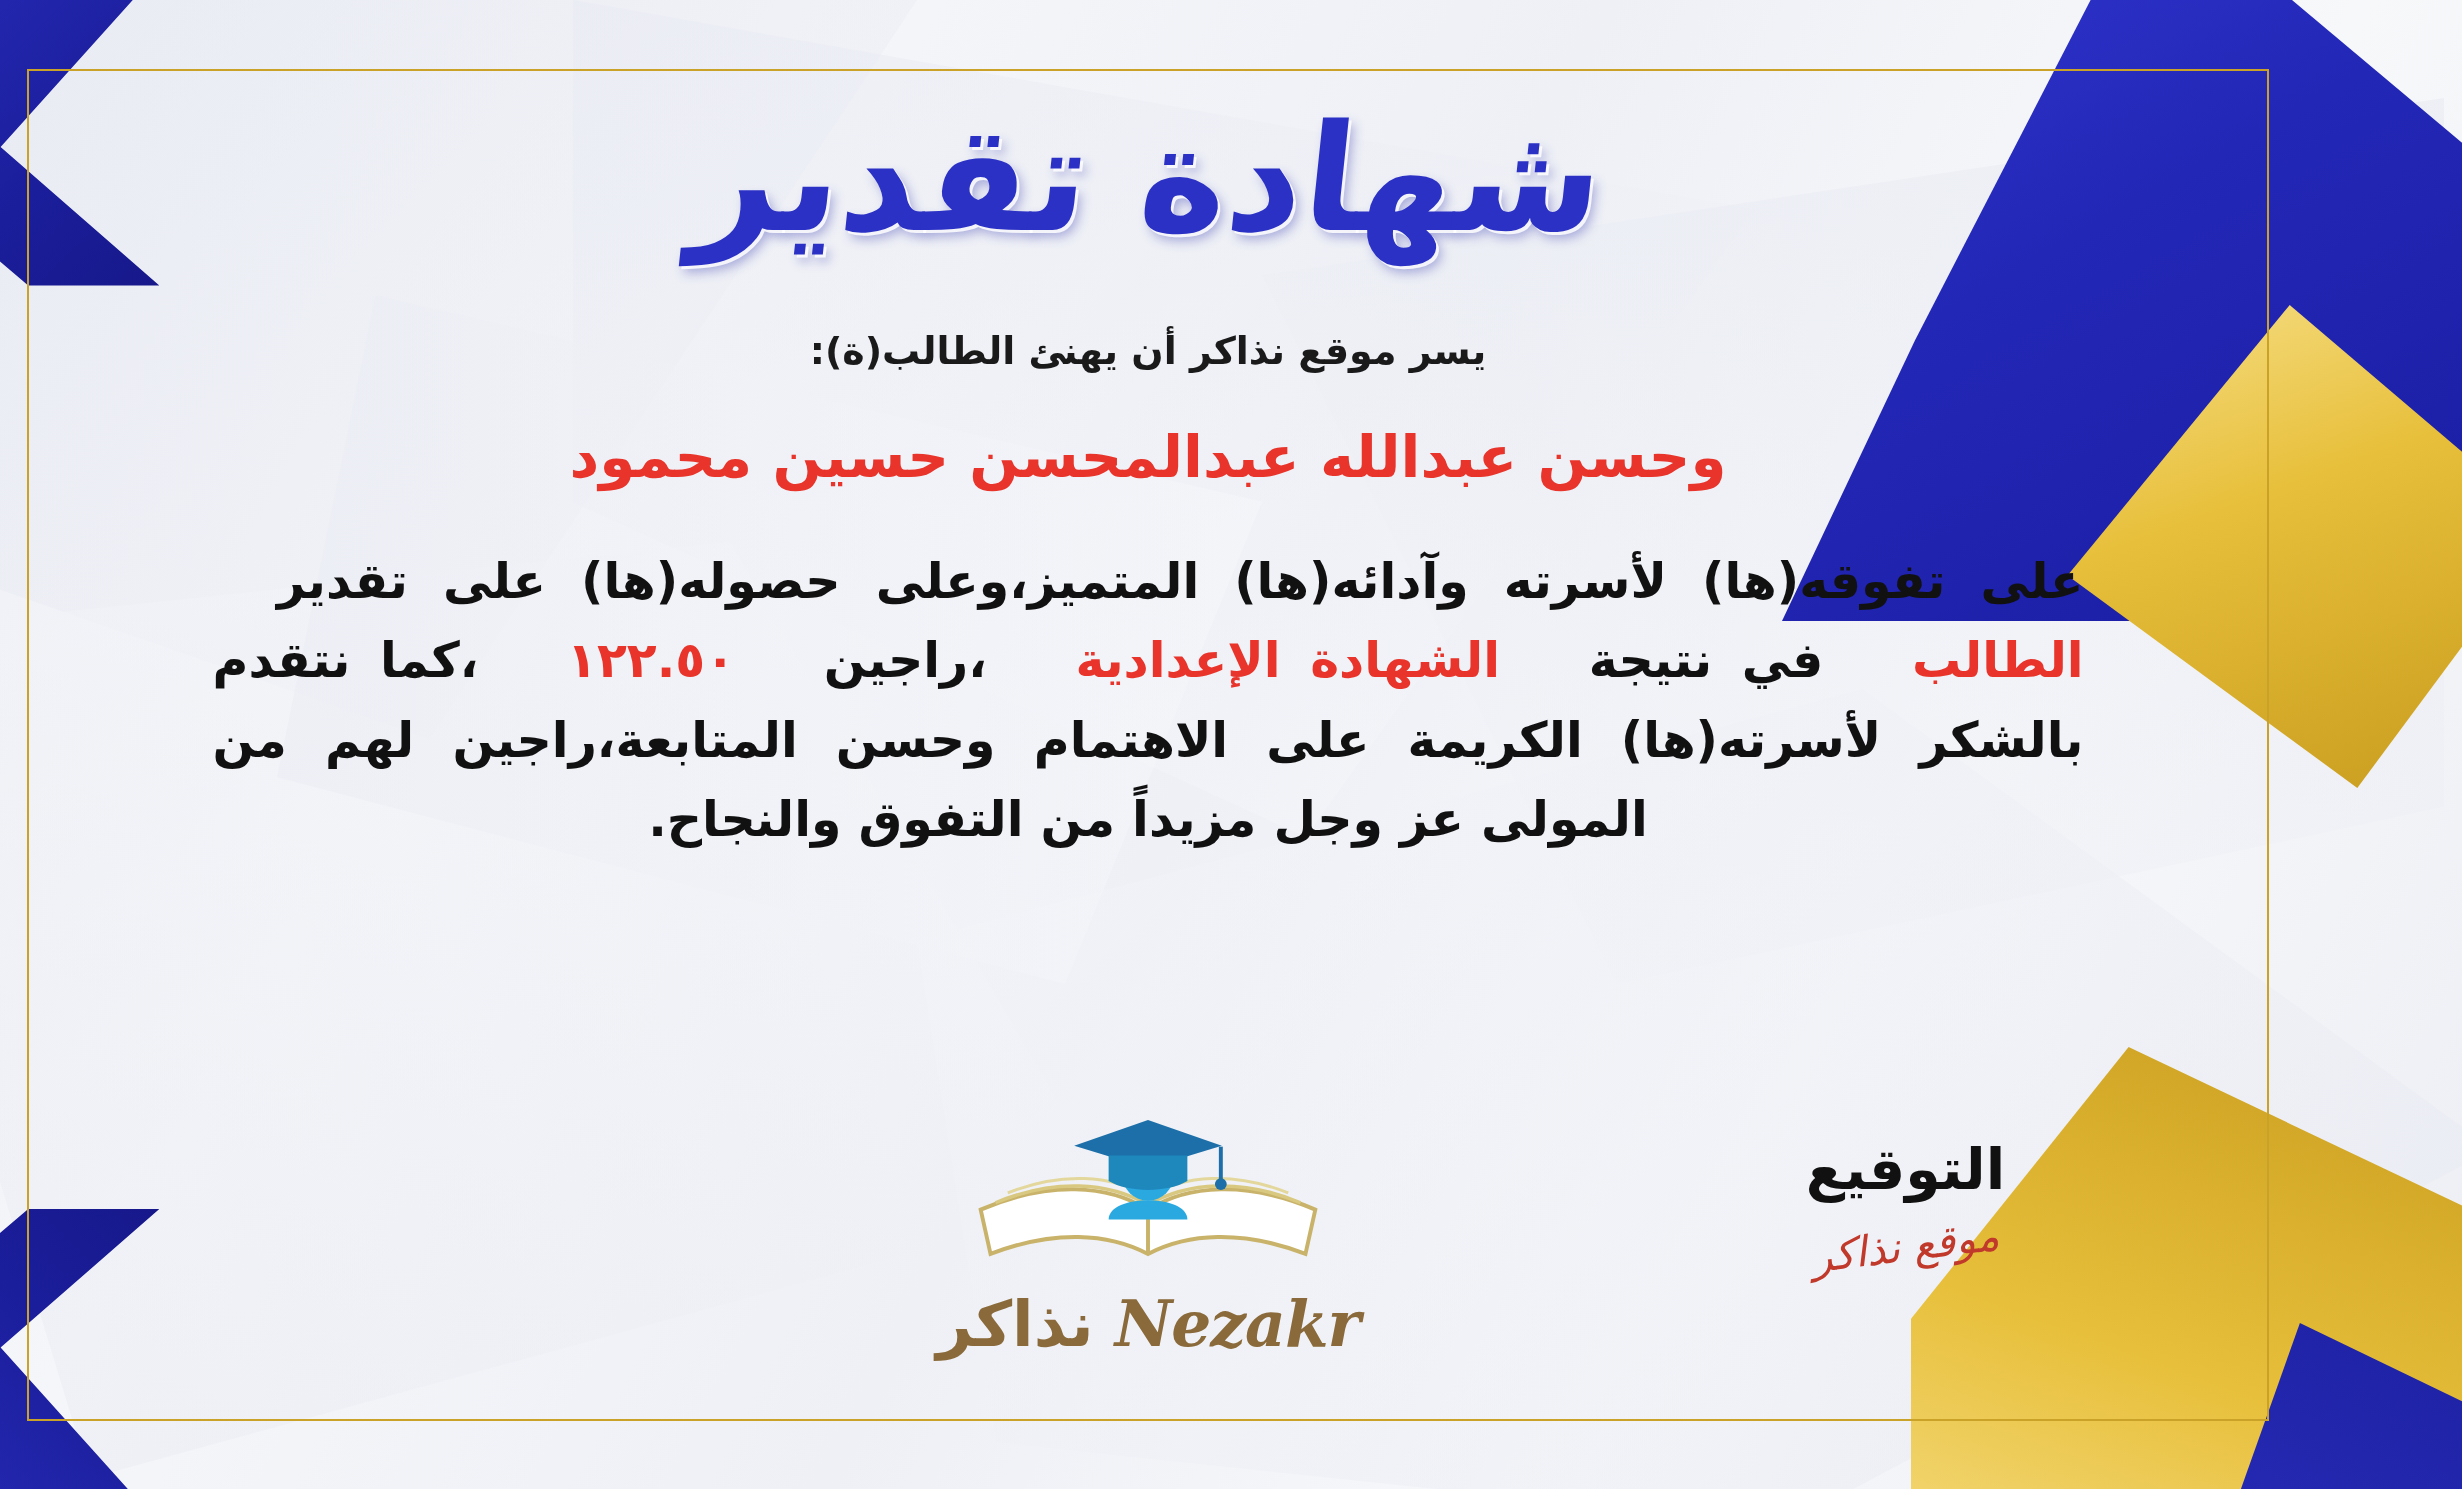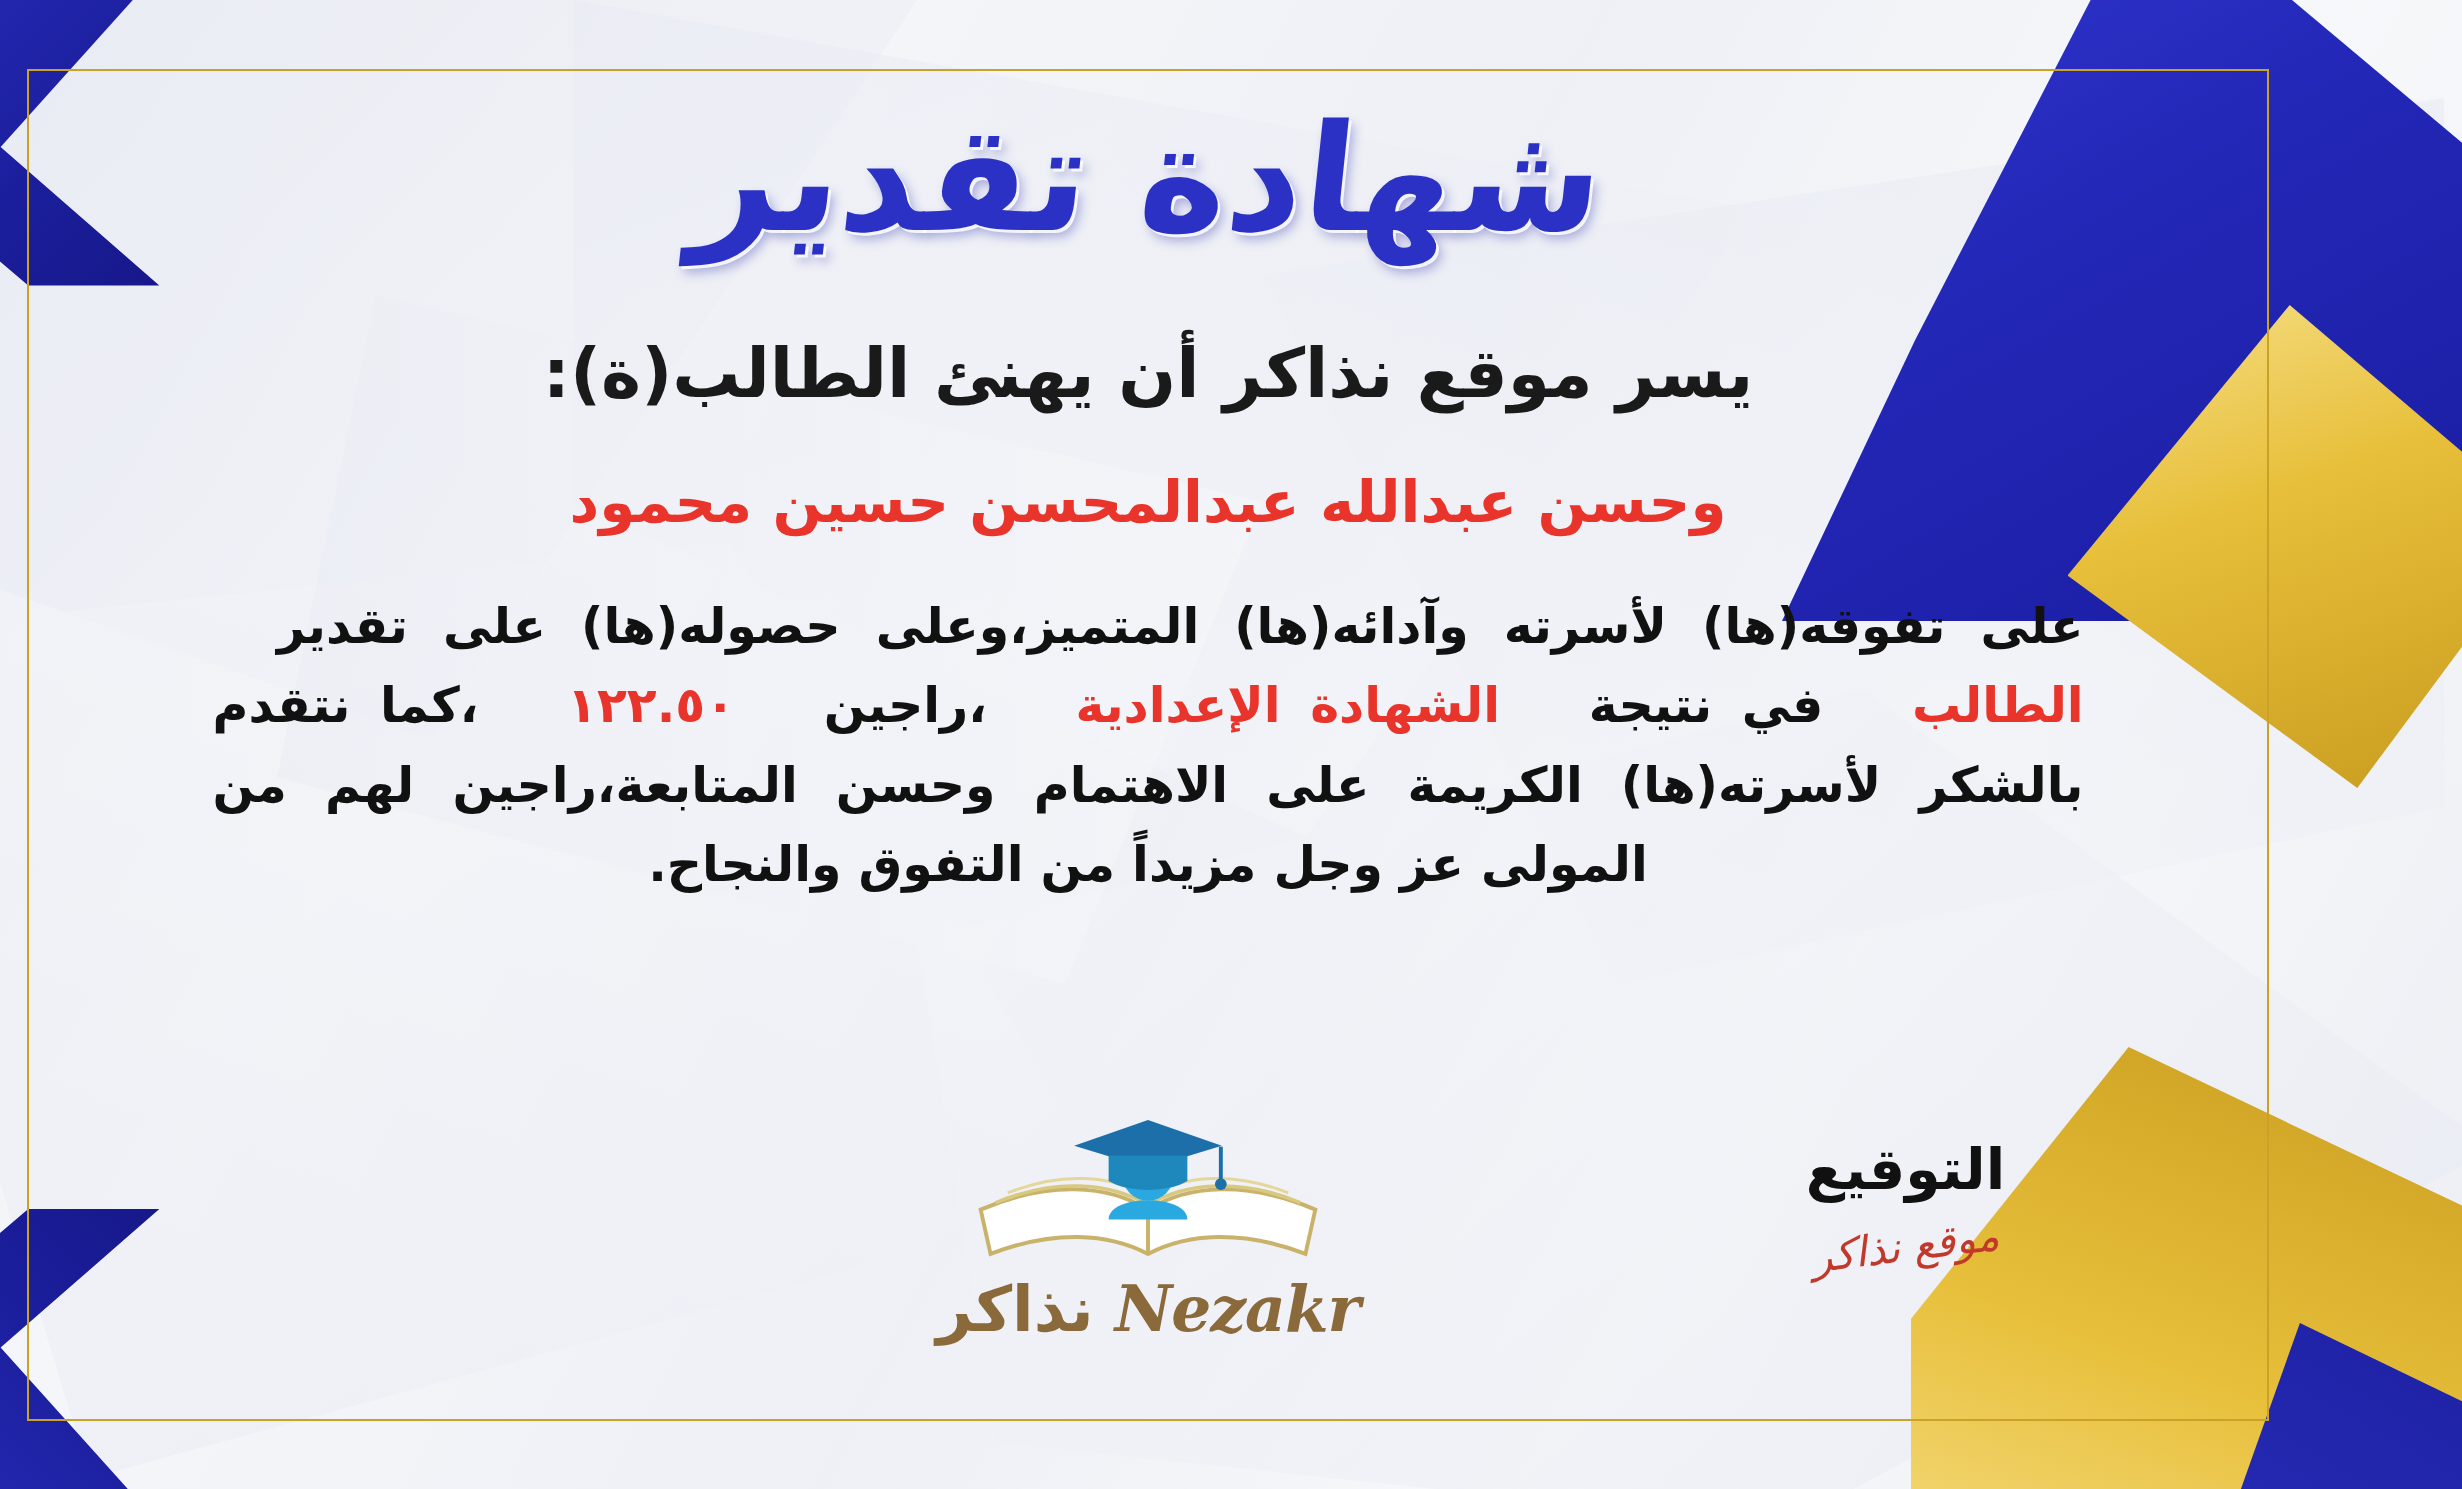--- a/index.html
+++ b/index.html
@@ -165,21 +165,21 @@
   }
 
   .body-block {
     width: 100%;
     max-width: 1871px;
     margin-top: 59px;
     text-align: center;
   }
 
   .line-intro {
-    font-size: 68px;
+    font-size: 38px;
     color: #1a1a1a;
     font-weight: 600;
     line-height: 1.5;
   }
 
   .student-name {
     margin-top: 34px;
     font-size: 58px;
     color: #e8342a;
     font-weight: 700;
@@ -244,21 +244,21 @@
     width: 492px;
     text-align: center;
   }
   .logo-mark {
     width: 374px;
     height: 163px;
     margin: 0 auto;
     position: relative;
   }
   .logo-text {
-    margin-top: 3px;
+    margin-top: 18px;
     font-size: 63px;
     font-weight: 700;
     color: #8a6a3a;
     letter-spacing: -1px;
     font-family: "DejaVu Sans", sans-serif;
   }
   .logo-text .latin {
     color: #8a6a3a;
     font-family: "DejaVu Serif", serif;
     font-style: italic;

